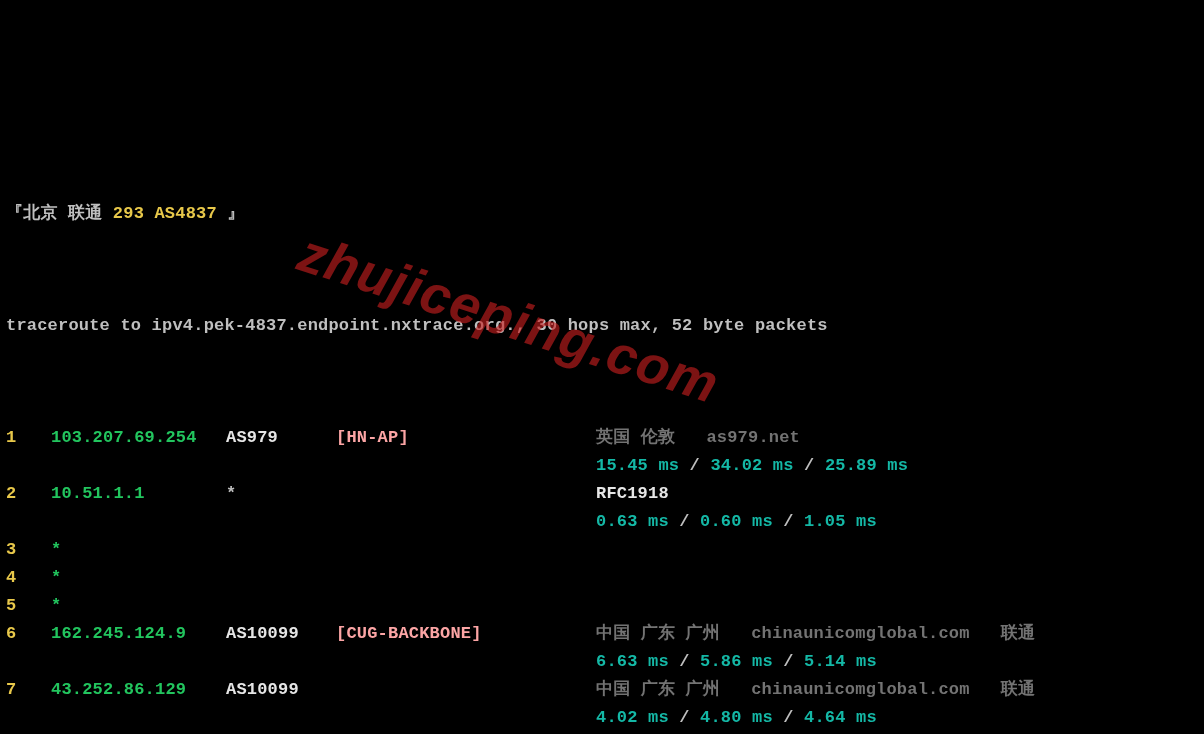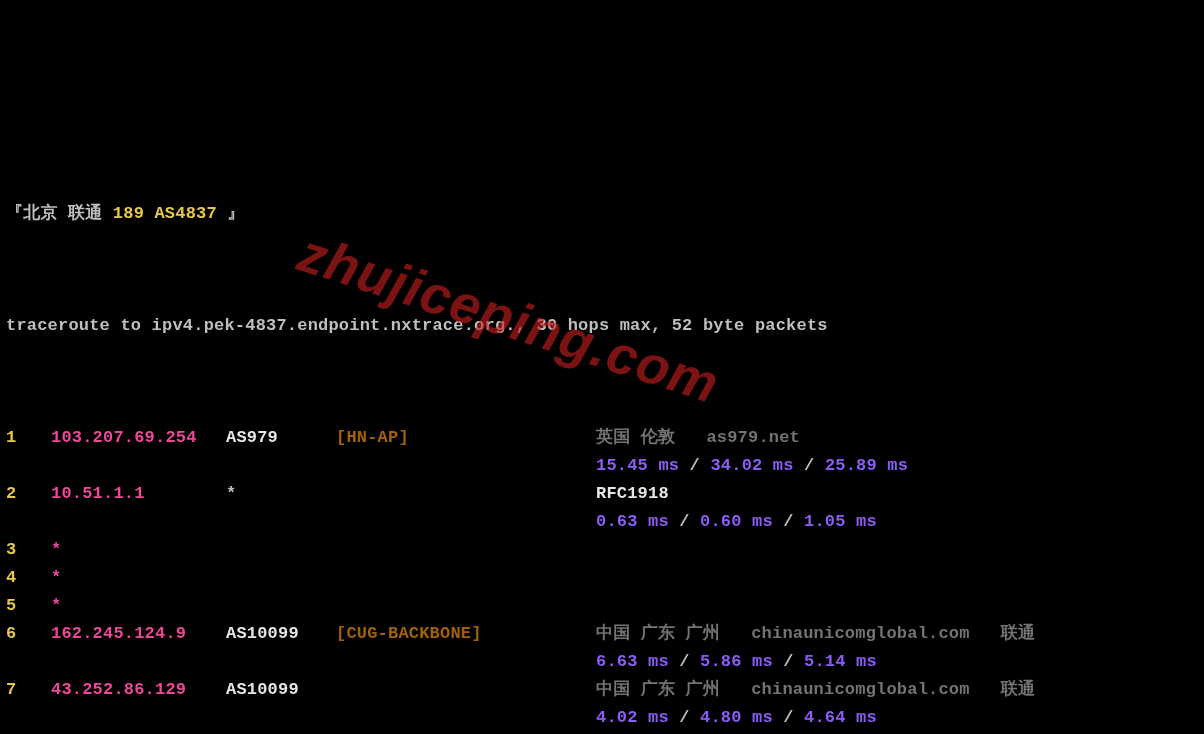--- a/index.html
+++ b/index.html
@@ -1,38 +1,38 @@
 <!DOCTYPE html>
 <html><head>
 <meta charset="utf-8">
 <style>
   html,body{margin:0;padding:0;background:#000;width:1204px;height:734px;overflow:hidden}
   body{font-family:"Consolas","Menlo","Courier New",monospace;font-size:17px;line-height:28px;color:#e6e6e6;font-weight:600;letter-spacing:0.2px;white-space:pre}
   .row{display:flex;flex-direction:row}
   .col-hop{width:45px;color:#e8c84a;text-align:left}
-  .col-ip{width:175px;color:#ec4899}
+  .col-ip{width:175px;color:#22c55e}
   .col-asn{width:110px;color:#e5e5e5}
-  .col-net{width:260px;color:#a16207}
+  .col-net{width:260px;color:#fca5a5}
   .col-loc{flex:1 1 auto;color:#737373}
-  .rt{color:#8b5cf6}
+  .rt{color:#14b8a6}
   .sep{color:#bfbfbf}
   .header-line{color:#bfbfbf}
   .header-line .h-asn,.header-line .h-code{color:#e8c84a}
   .cmd{color:#bfbfbf}
   .indent-latency{padding-left:590px}
   .watermark{position:absolute;left:290px;top:220px;font-size:54px;font-weight:800;color:rgba(200,30,30,0.62);transform:rotate(18deg);font-family:Arial,sans-serif;letter-spacing:1px;pointer-events:none;font-style:italic}
   .container{position:relative;padding:4px 6px}
 </style>
 </head>
 <body>
 
 
 <div class="container">
   <div class="watermark">zhujiceping.com</div>
 
-  <div class="header-line"><span>『</span><span>北京</span> <span>联通</span> <span class="h-code">189</span> <span class="h-asn">AS4837</span> <span>』</span></div>
+  <div class="header-line"><span>『</span><span>北京</span> <span>联通</span> <span class="h-code">293</span> <span class="h-asn">AS4837</span> <span>』</span></div>
 
   <div class="cmd">traceroute to ipv4.pek-4837.endpoint.nxtrace.org., 30 hops max, 52 byte packets</div>
 
   <div id="hops"><div class="row"><span class="col-hop">1</span><span class="col-ip">103.207.69.254</span><span class="col-asn">AS979</span><span class="col-net">[HN-AP]</span><span class="col-loc">英国 伦敦   as979.net</span></div><div class="indent-latency"><span class="rt">15.45 ms</span><span class="sep"> / </span><span class="rt">34.02 ms</span><span class="sep"> / </span><span class="rt">25.89 ms</span></div><div class="row"><span class="col-hop">2</span><span class="col-ip">10.51.1.1</span><span class="col-asn" style="color: rgb(191, 191, 191);">*</span><span class="col-net"></span><span class="col-loc" style="color: rgb(230, 230, 230); font-weight: 700;">RFC1918</span></div><div class="indent-latency"><span class="rt">0.63 ms</span><span class="sep"> / </span><span class="rt">0.60 ms</span><span class="sep"> / </span><span class="rt">1.05 ms</span></div><div class="row"><span class="col-hop">3</span><span class="col-ip">*</span><span class="col-asn"></span><span class="col-net"></span><span class="col-loc"></span></div><div class="row"><span class="col-hop">4</span><span class="col-ip">*</span><span class="col-asn"></span><span class="col-net"></span><span class="col-loc"></span></div><div class="row"><span class="col-hop">5</span><span class="col-ip">*</span><span class="col-asn"></span><span class="col-net"></span><span class="col-loc"></span></div><div class="row"><span class="col-hop">6</span><span class="col-ip">162.245.124.9</span><span class="col-asn">AS10099</span><span class="col-net">[CUG-BACKBONE]</span><span class="col-loc">中国 广东 广州   chinaunicomglobal.com   联通</span></div><div class="indent-latency"><span class="rt">6.63 ms</span><span class="sep"> / </span><span class="rt">5.86 ms</span><span class="sep"> / </span><span class="rt">5.14 ms</span></div><div class="row"><span class="col-hop">7</span><span class="col-ip">43.252.86.129</span><span class="col-asn">AS10099</span><span class="col-net"></span><span class="col-loc">中国 广东 广州   chinaunicomglobal.com   联通</span></div><div class="indent-latency"><span class="rt">4.02 ms</span><span class="sep"> / </span><span class="rt">4.80 ms</span><span class="sep"> / </span><span class="rt">4.64 ms</span></div><div class="row"><span class="col-hop">8</span><span class="col-ip">219.158.20.97</span><span class="col-asn">AS4837</span><span class="col-net">[CU169-BACKBONE]</span><span class="col-loc">中国 广东 广州   chinaunicom.cn   联通</span></div></div>
 </div>
 
 
 
 </body></html>

